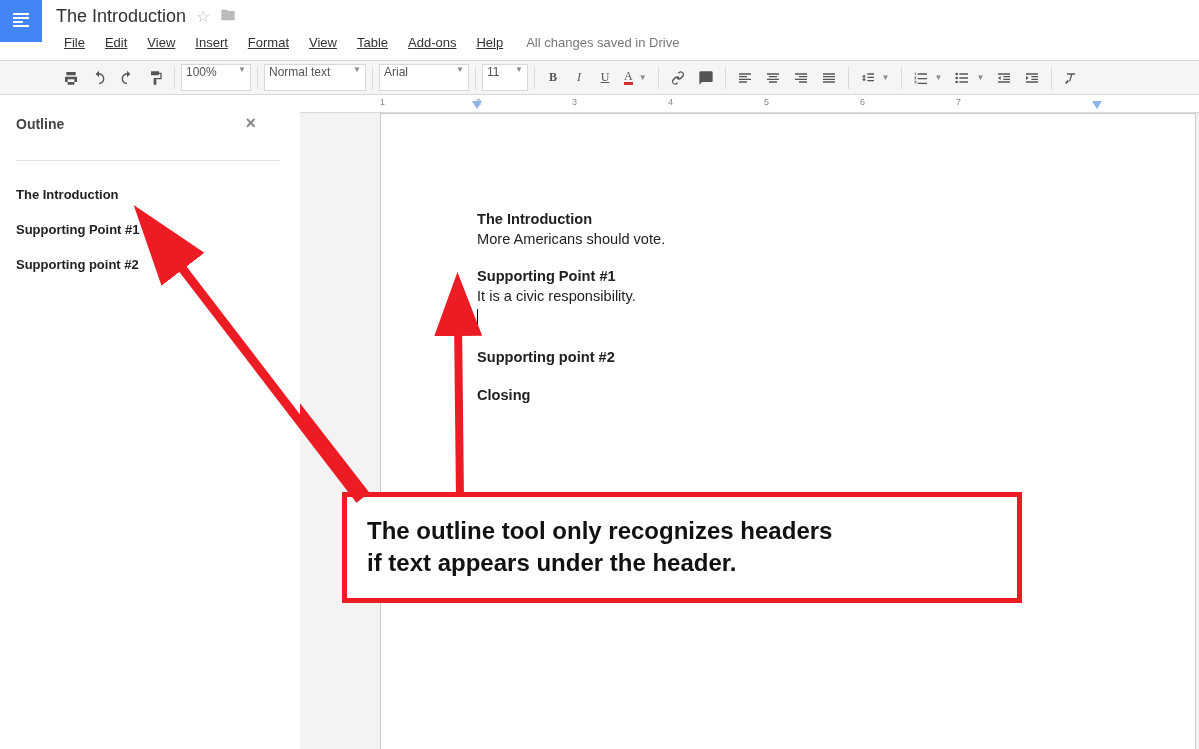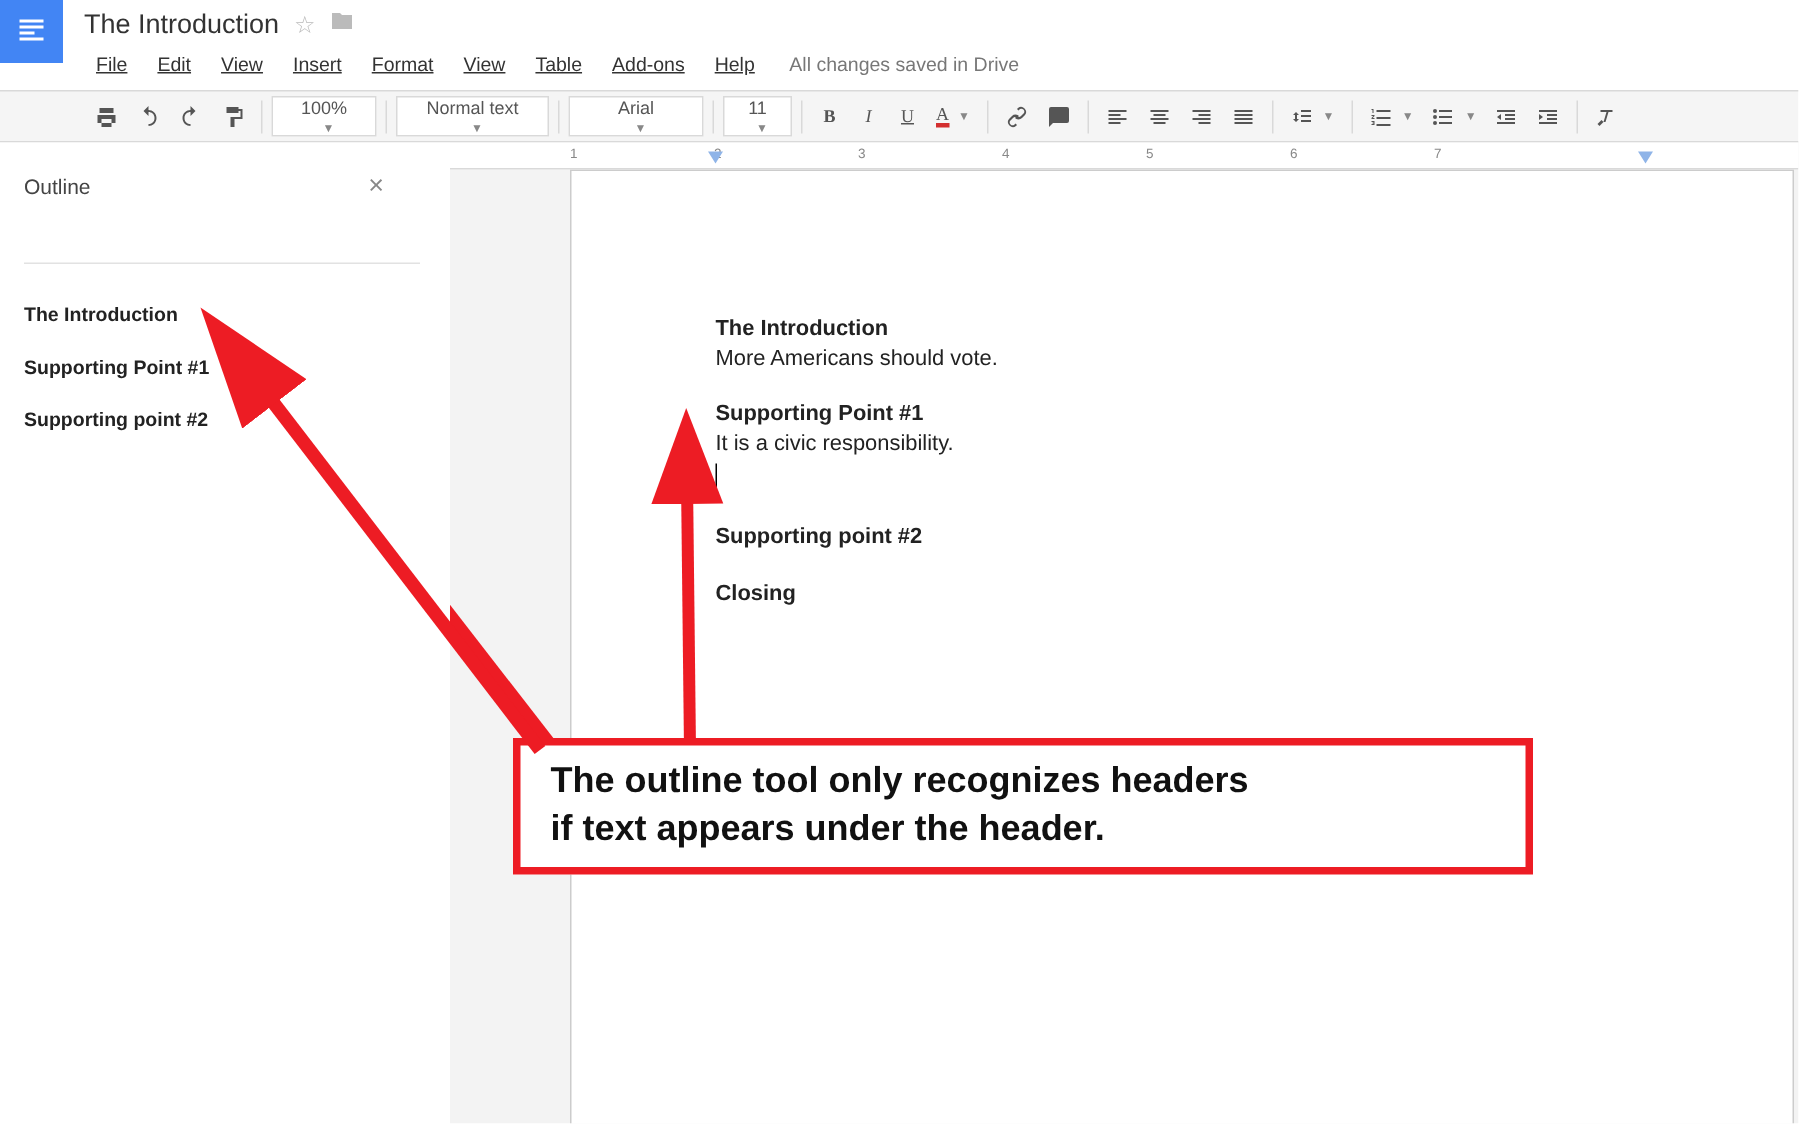--- a/index.html
+++ b/index.html
@@ -51,48 +51,48 @@
     height: 27px; min-width: 24px;
     padding: 0 4px;
     border: 1px solid transparent;
     display: flex; align-items: center; justify-content: center;
     cursor: pointer;
   }
   .tbox {
     height: 27px;
     border: 1px solid var(--border);
     background: #fff;
-    display: flex; align-items: center; justify-content: space-between;
-    padding: 0 14px;
+    display: flex; align-items: flex-start; justify-content: space-between;
+    padding: 0 4px;
     cursor: pointer;
     font-family: Arial, Helvetica, sans-serif;
-    flex-direction: column;
   }
   .caret { margin-left: 6px; font-size: 8px; color: #888; }
   .tsep { width: 1px; height: 22px; background: var(--border); margin: 0 4px; }
   .tbtn svg { width: 16px; height: 16px; }
   .bold { font-weight: bold; font-family: Georgia, serif; }
   .italic { font-style: italic; font-family: Georgia, serif; }
   
   .workspace {
     display: flex;
     height: calc(100% - 95px);
   }
   .sidebar {
     width: 300px;
     background: #fff;
     border-right: none;
     padding: 18px 20px 0 16px;
   }
   .outline-hdr {
     display: flex; align-items: center; justify-content: space-between;
     color: #444; font-size: 14px;
-    padding-bottom: 41px;
+    padding-bottom: 26px;
     border-bottom: 1px solid #e2e2e2;
     margin-bottom: 16px;
+    font-weight: bold;
   }
   .outline-hdr .close { color: #888; font-size: 18px; cursor: pointer; padding-right: 24px;}
   .outline-item {
     font-size: 13px; font-weight: bold; color: #222;
     padding: 10px 0; cursor: pointer;
   }
   .canvas-area {
     flex: 1;
     background: #f3f3f3;
     position: relative;
@@ -127,21 +127,21 @@
   .page p  { margin: 0 0 2px 0; }
   .page .block { margin-bottom: 18px; }
   .cursor-line { border-left: 1px solid #000; height: 16px; display: inline-block; }
   
   .callout {
     position: absolute;
     left: 42px; top: 397px;
     width: 680px;
     border: 5px solid #ed1c24;
     background: #fff;
-    padding: 8px 20px;
+    padding: 18px 20px;
     font-size: 24px; font-weight: bold; color: #111;
     text-shadow: 0 0 4px #fff, 0 0 4px #fff, 0 0 4px #fff;
     z-index: 50;
     line-height: 1.35;
   }
   svg.annotation { position: absolute; top: 0; left: 0; pointer-events: none; z-index: 40; }
 </style>
 </head>
 <body>
 

